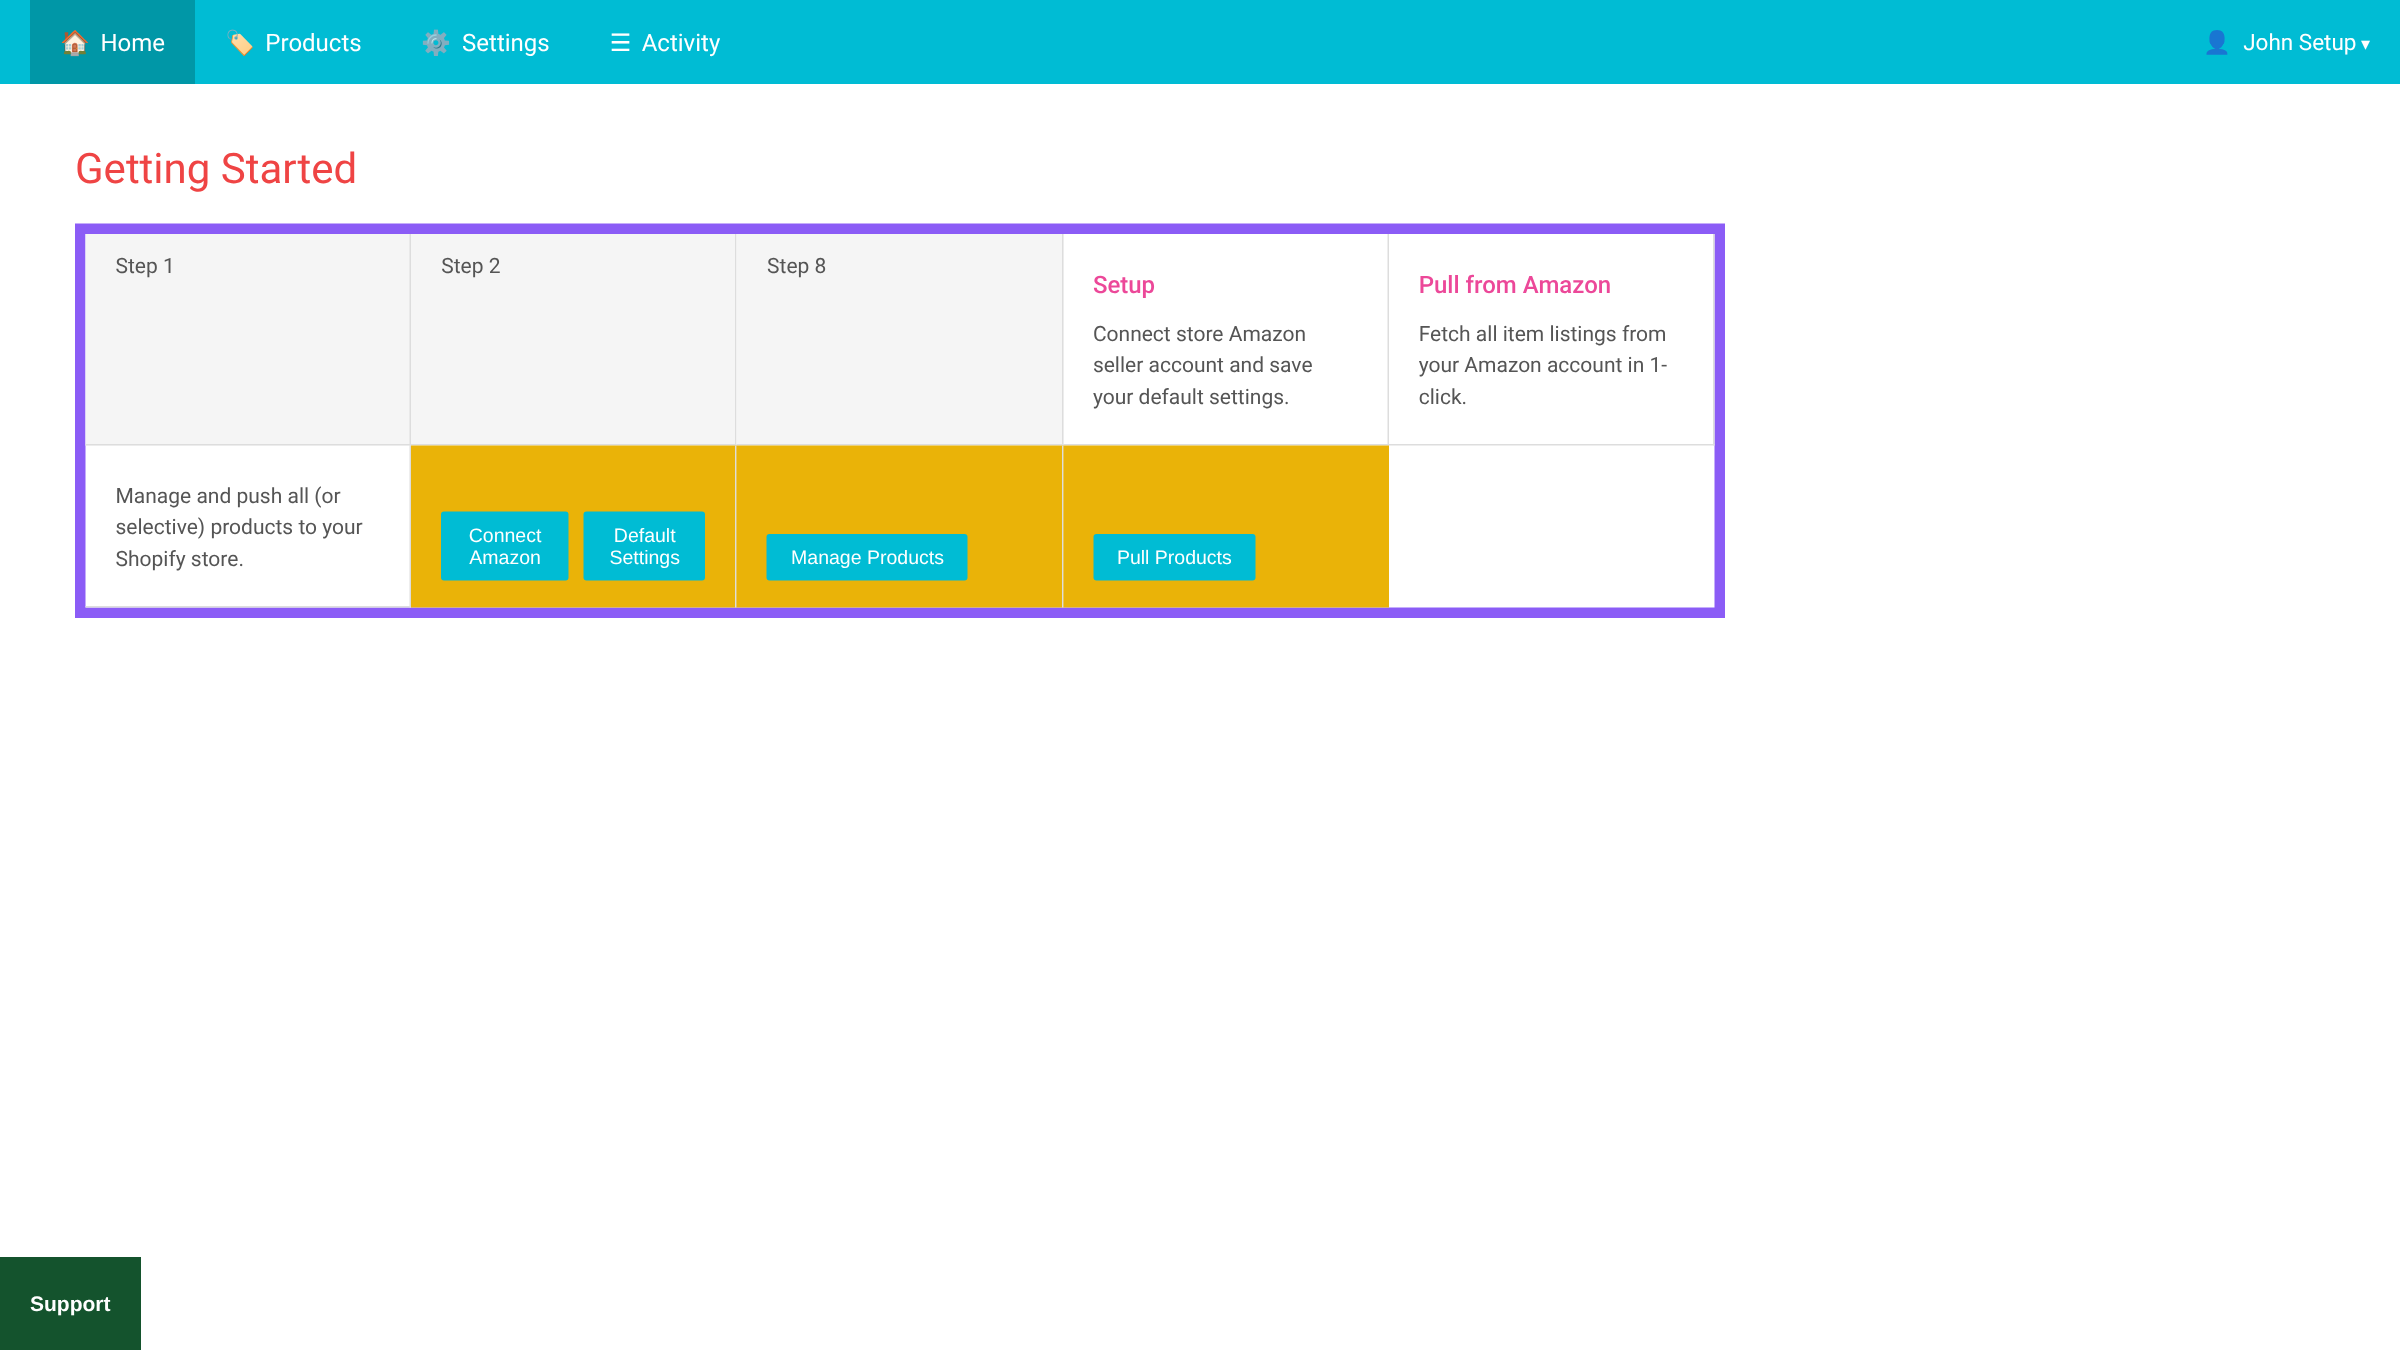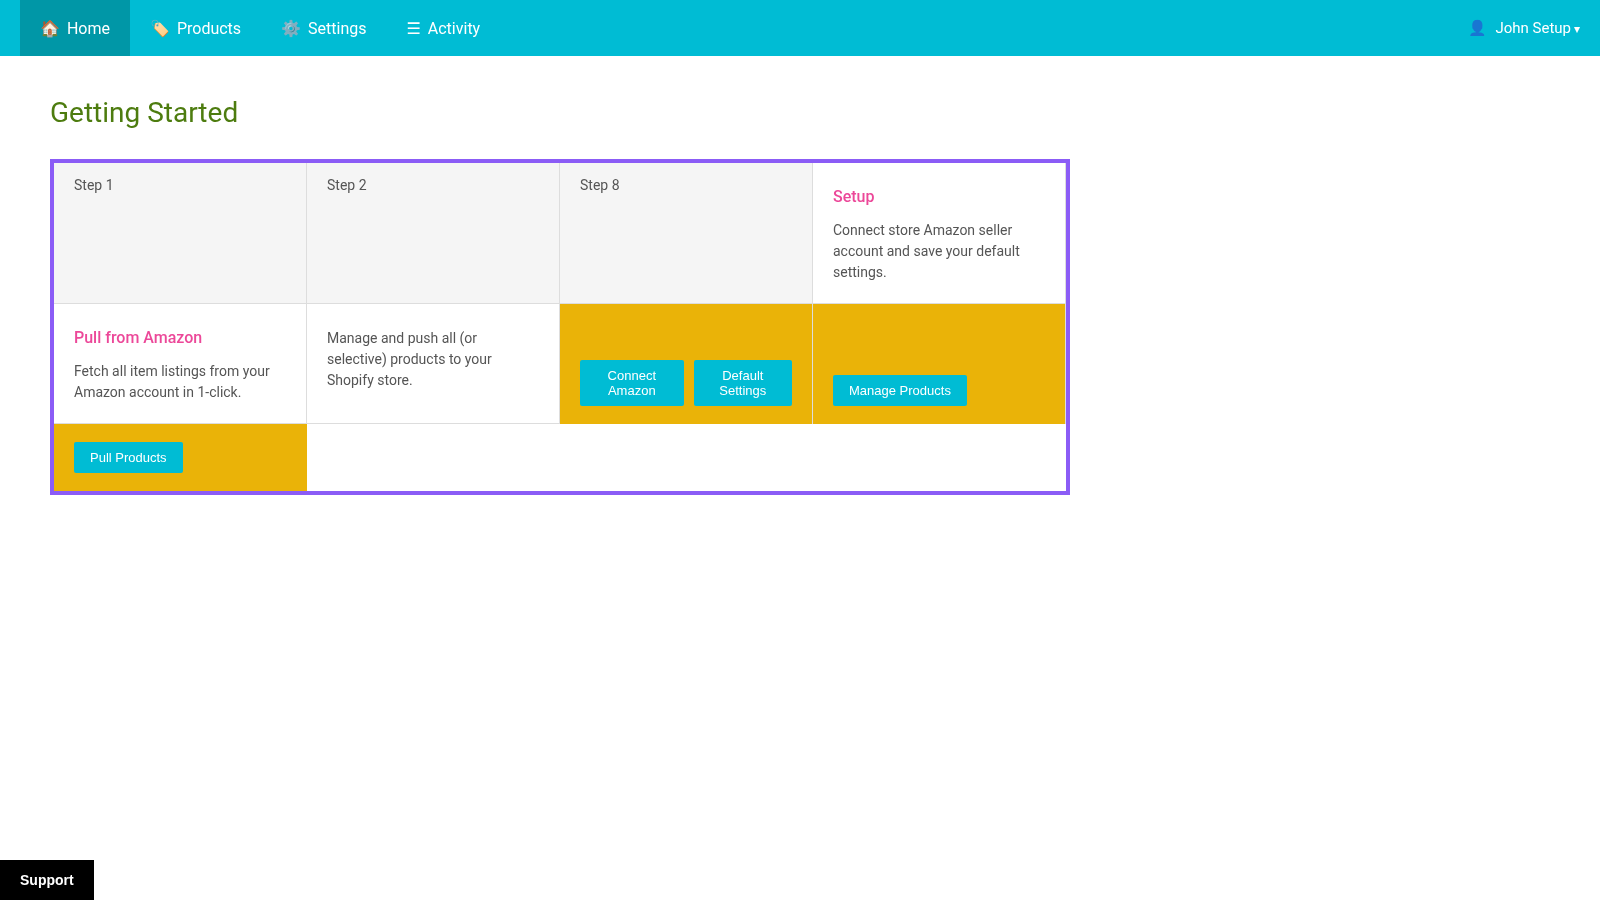--- a/index.html
+++ b/index.html
@@ -63,30 +63,30 @@
     }
 
     
     .main-content {
       padding: 40px 50px;
     }
 
     .page-title {
       font-size: 28px;
       font-weight: 400;
-      color: #4d7c0f;
-      margin-bottom: 30px;
+      color: #ef4444;
+      margin-bottom: 20px;
     }
 
     
     .steps-container {
-      border: 4px solid #8b5cf6;
+      border: 7px solid #8b5cf6;
       display: grid;
-      grid-template-columns: 1fr 1fr 1fr 1fr;
-      width: 1020px;
+      grid-template-columns: 1fr 1fr 1fr 1fr 1fr;
+      width: 1100px;
     }
 
     .step-header {
       background-color: #f5f5f5;
       padding: 14px 20px;
       font-size: 14px;
       color: #555555;
       border-bottom: 1px solid #dddddd;
     }
 
@@ -136,24 +136,24 @@
       font-size: 13px;
       cursor: pointer;
       border-radius: 2px;
     }
 
     
     .support-btn {
       position: fixed;
       bottom: 0;
       left: 0;
-      background-color: #000000;
+      background-color: #14532d;
       color: #ffffff;
       border: none;
-      padding: 12px 20px;
+      padding: 23px 20px;
       font-size: 14px;
       font-weight: 600;
       cursor: pointer;
       border-radius: 0;
     }
 
     
     .chevron-down::after {
       content: ' ▾';
       font-size: 12px;

